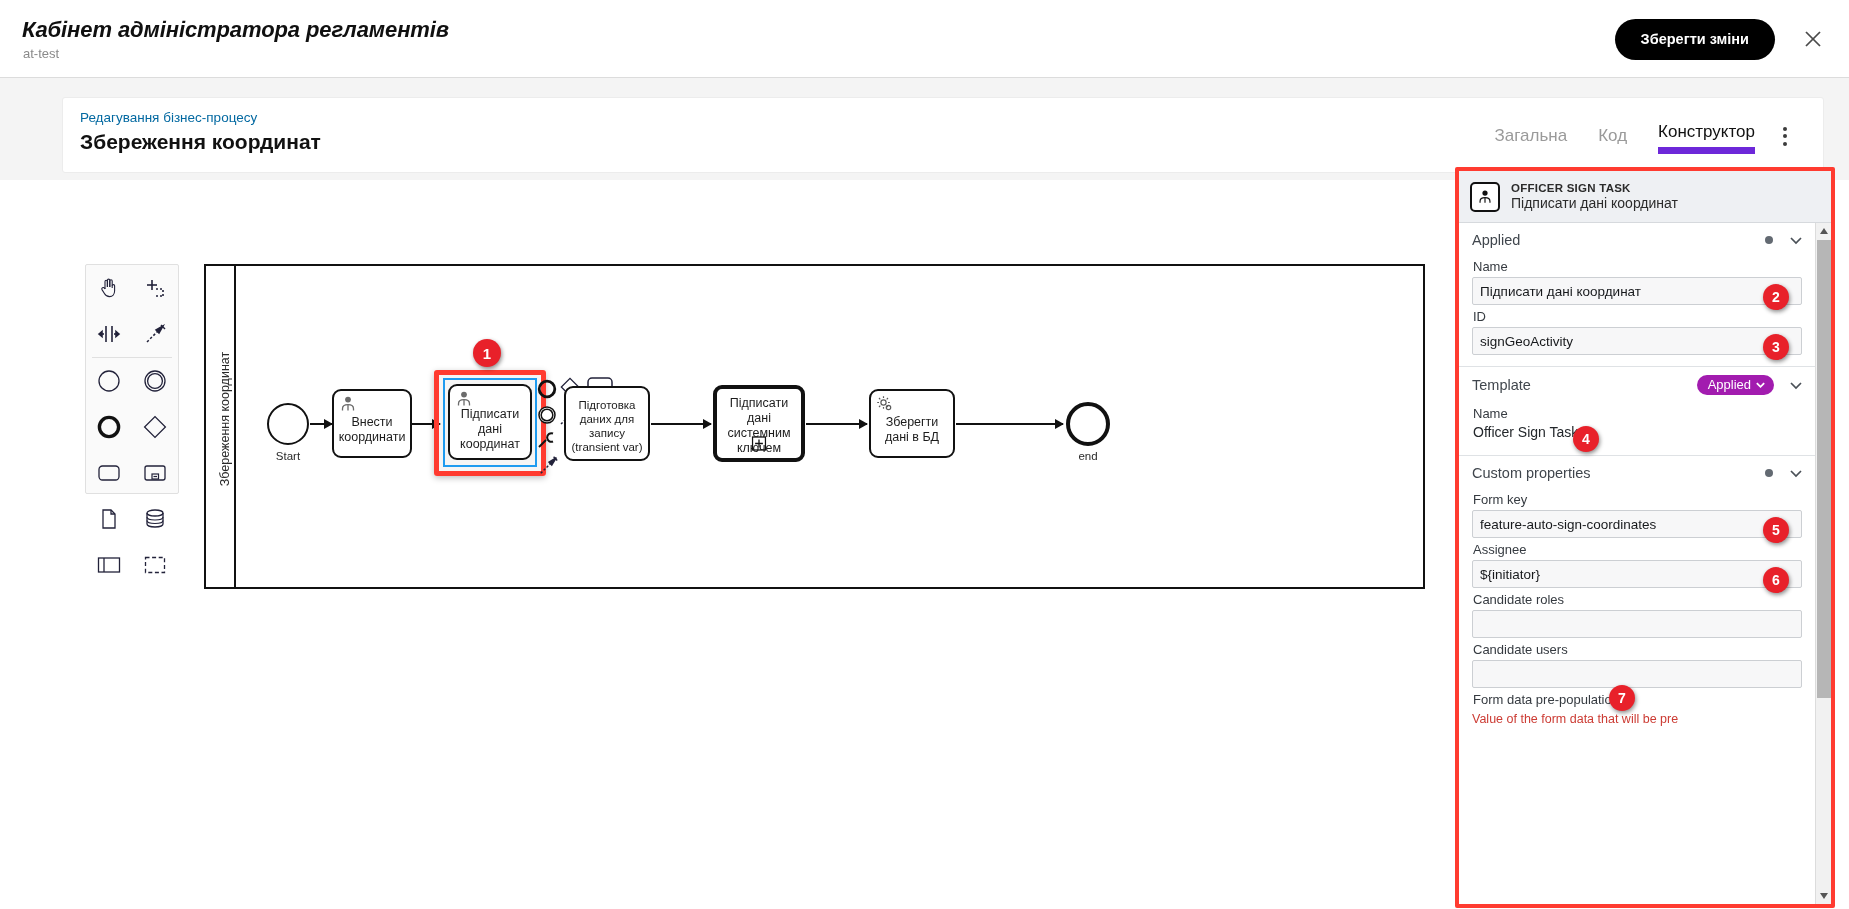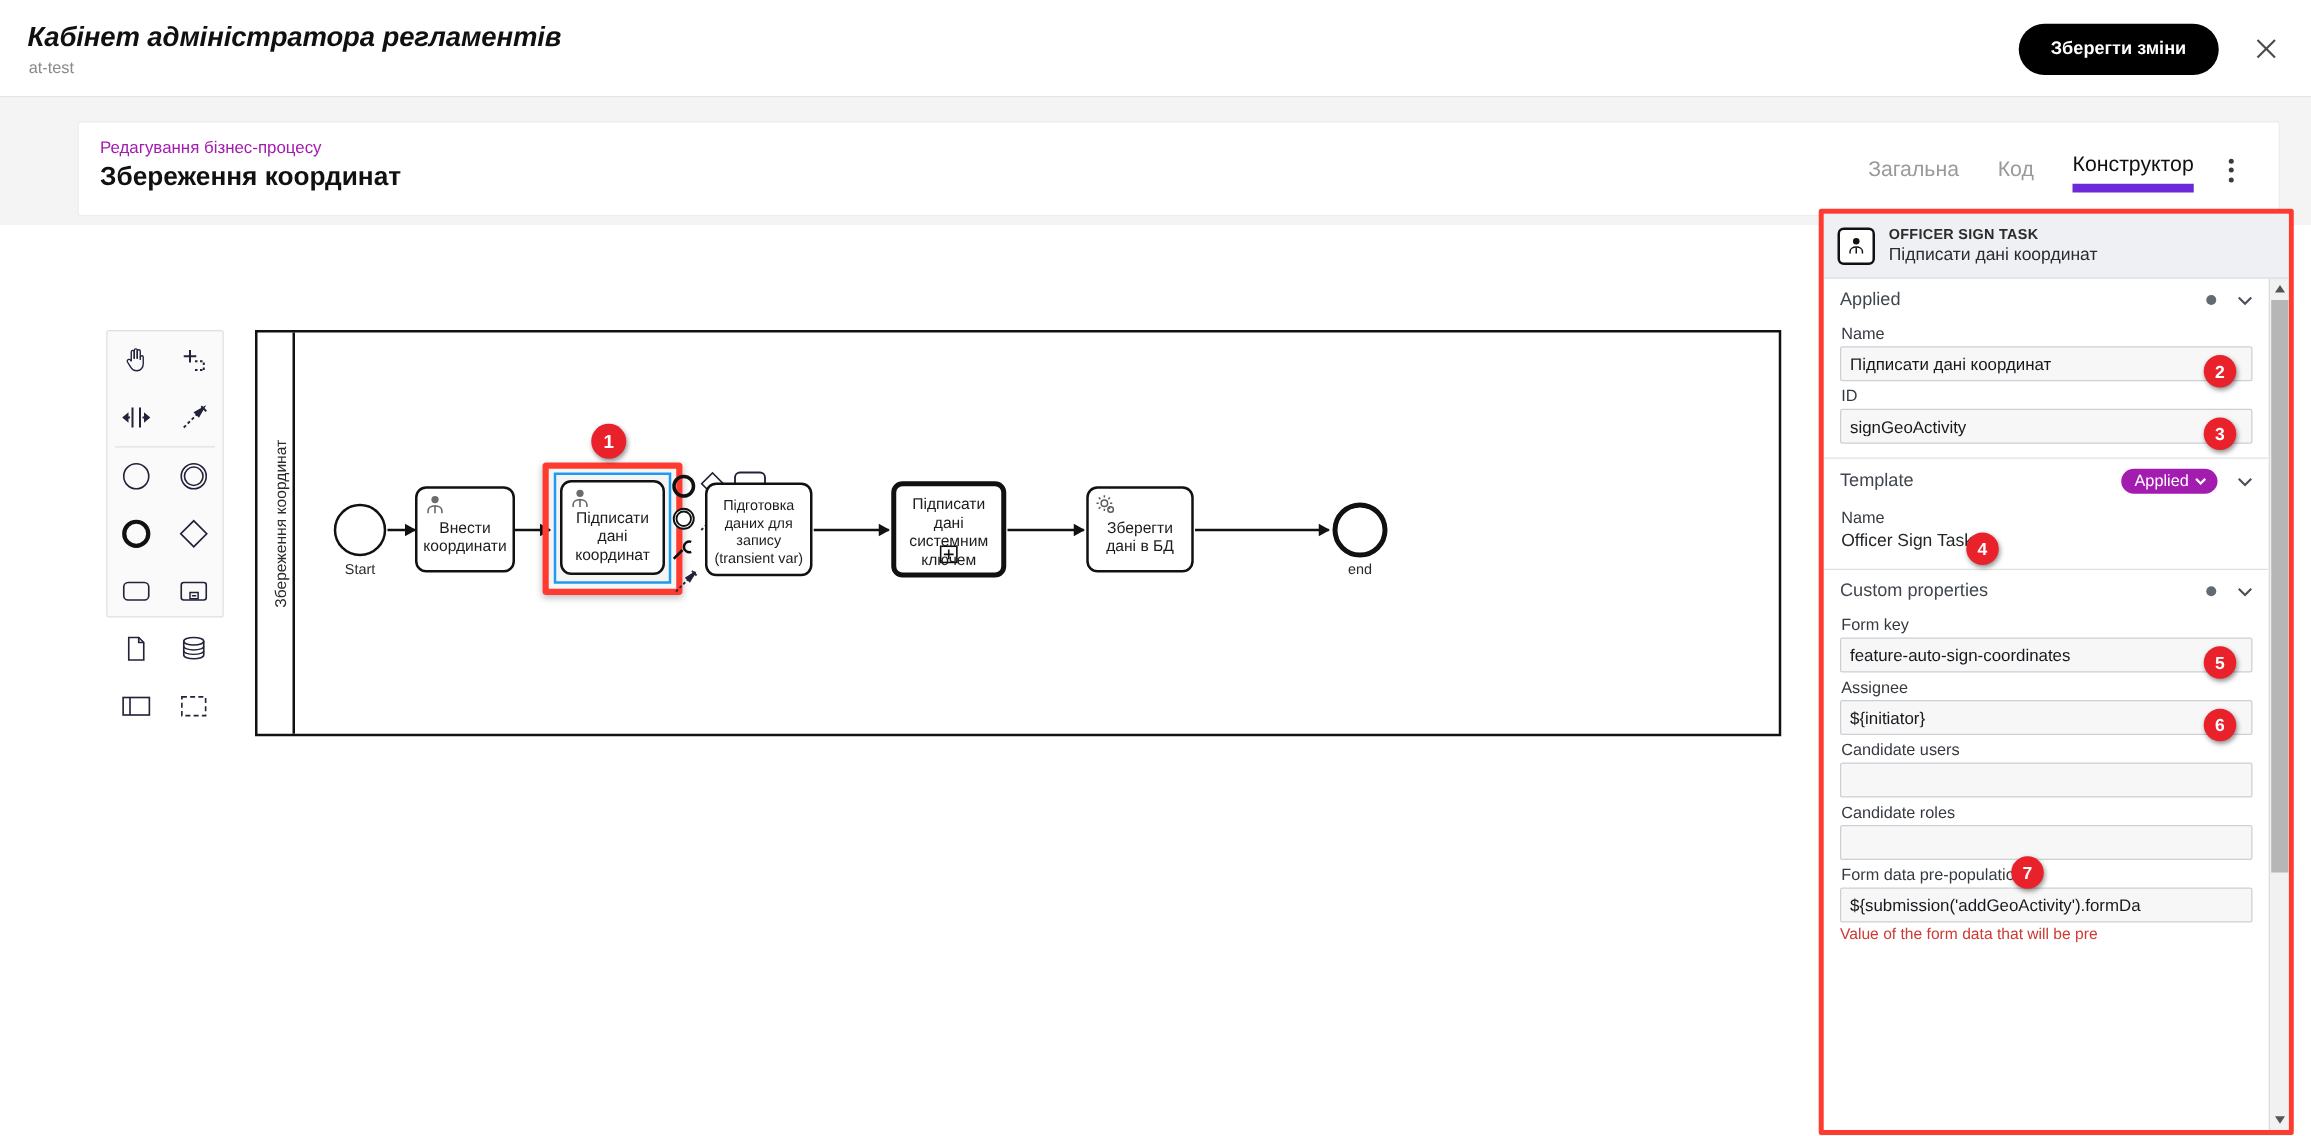--- a/index.html
+++ b/index.html
@@ -52,21 +52,21 @@
   
   #subheader-card {
     position: absolute; left: 62px; top: 19px;
     width: 1762px; height: 76px;
     background: #ffffff;
     border: 1px solid #ececec;
     border-radius: 3px;
   }
   #breadcrumb {
     position: absolute; left: 17px; top: 12px;
-    font-size: 13.5px; color: #a21caf;
+    font-size: 13.5px; color: #0369a1;
   }
   #process-title {
     position: absolute; left: 17px; top: 32px;
     font-size: 21px; font-weight: 700; color: #111111;
   }
   #tabs {
     position: absolute; right: 68px; top: 24px;
     display: flex; align-items: flex-end; gap: 31px;
   }
   .tab {
@@ -614,32 +614,31 @@
           <div class="badge small" style="right:26px; top:25px;">5</div>
         </div>
 
         <div class="field" style="margin-top:4px;">
           <div class="field-label">Assignee</div>
           <input class="field-input" value="${initiator}" style="">
           <div class="badge small" style="right:26px; top:25px;">6</div>
         </div>
 
         <div class="field" style="margin-top:4px;">
+          <div class="field-label">Candidate roles</div>
+          <input class="field-input" value="" style="">
+        </div>
+
+        <div class="field" style="margin-top:4px;">
           <div class="field-label">Candidate users</div>
           <input class="field-input" value="" style="">
         </div>
 
         <div class="field" style="margin-top:4px;">
-          <div class="field-label">Candidate roles</div>
-          <input class="field-input" value="" style="">
-        </div>
-
-        <div class="field" style="margin-top:4px;">
           <div class="field-label">Form data pre-population</div>
-          <input class="field-input" value="${submission('addGeoActivity').formDa" style="">
           <div class="badge small" style="left:150px; top:-7px;">7</div>
         </div>
         <div class="field-hint">Value of the form data that will be pre</div>
       </div>
 
     </div>
 
     <div id="panel-scrollbar">
       <div class="sb-arrow" id="sb-up">
         <svg width="10" height="10" viewBox="0 0 10 10">

